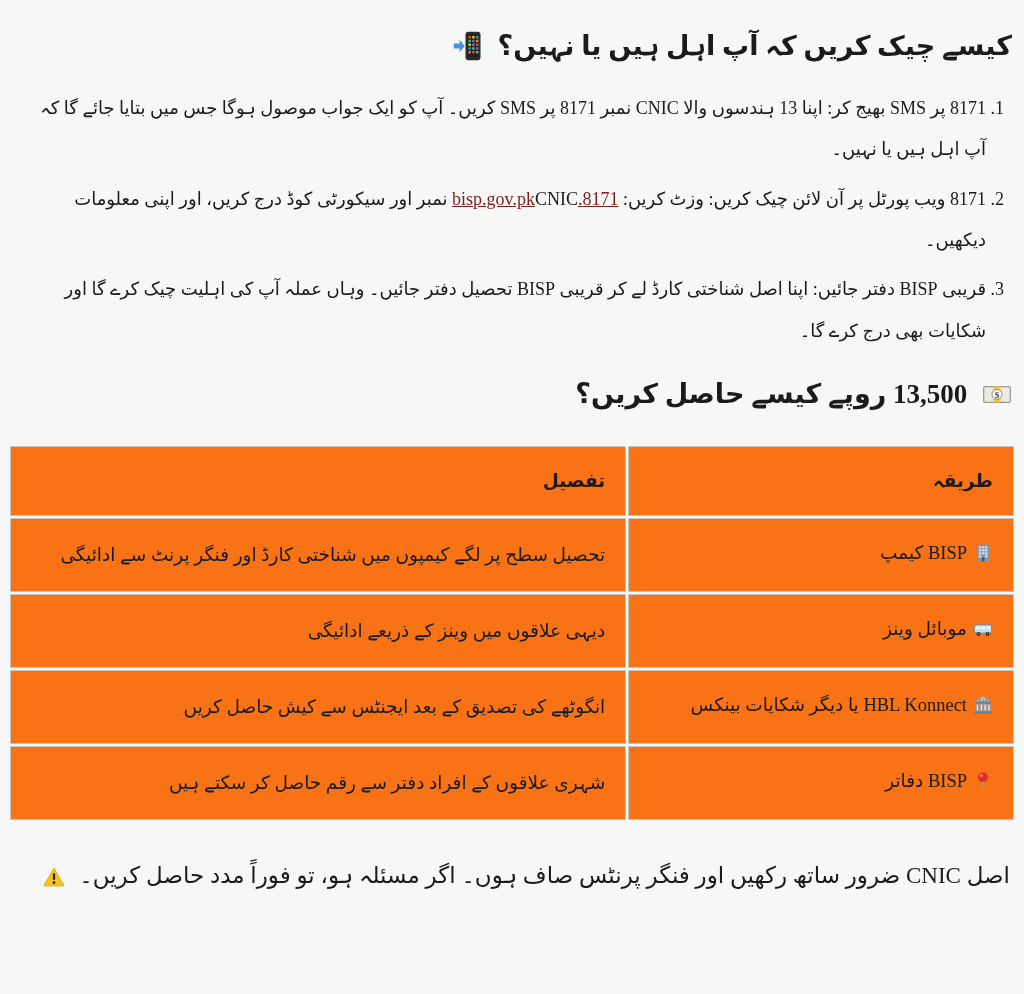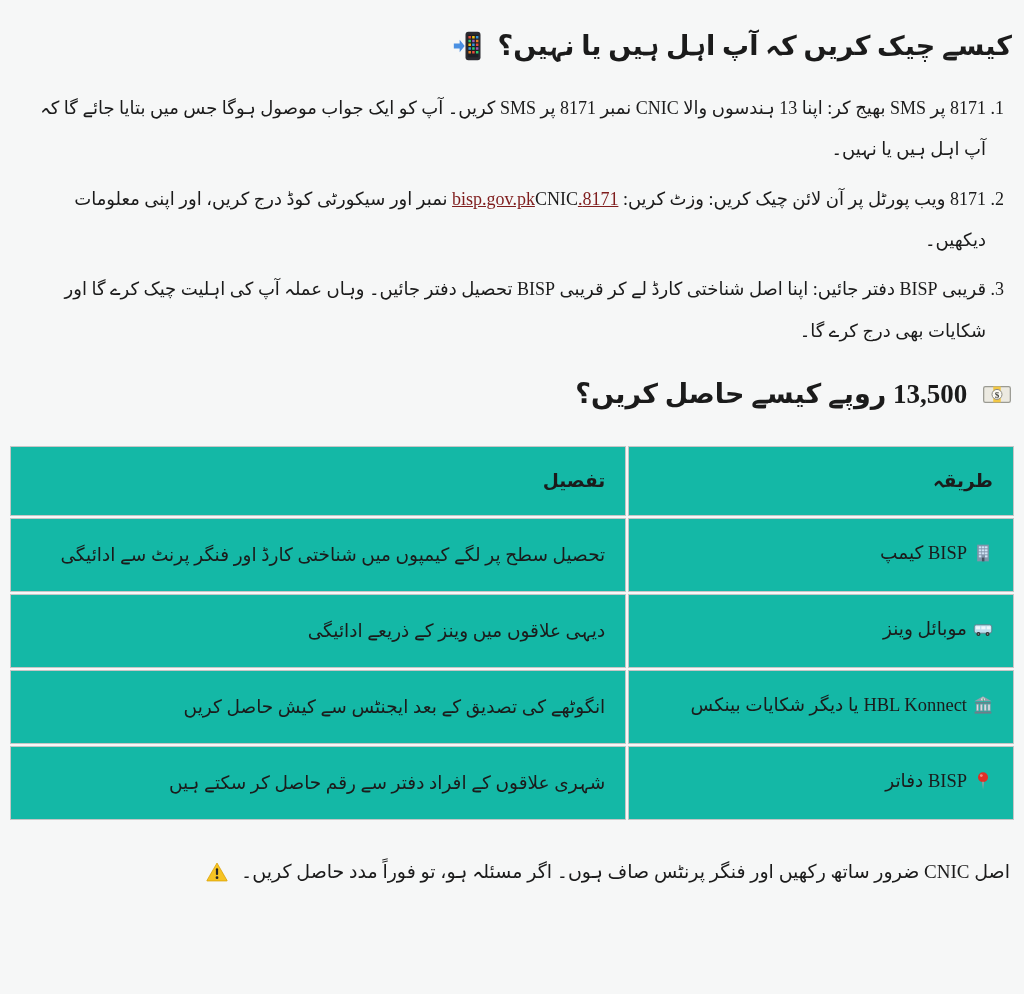--- a/index.html
+++ b/index.html
@@ -48,36 +48,36 @@
 
   
   table.methods {
     width: 100%;
     border-collapse: separate;
     border-spacing: 2px;
     margin-top: 22px;
   }
   table.methods th, table.methods td {
     border: 1px solid #c6c6c6;
-    background: #14b8a6;
+    background: #f97316;
     padding: 23px 20px;
     text-align: right;
     font-size: 18.5px;
     font-weight: 400;
     vertical-align: middle;
   }
   table.methods th { font-weight: 600; }
   td.method-cell, th.method-col { width: 38.5%; }
   .cell-icon { vertical-align: -4px; margin-left: 6px; }
 
   
   p.warning {
     margin: 32px 6px 0 0;
     text-align: right;
-    font-size: 19px;
+    font-size: 23px;
     line-height: 1.9;
   }
   p.warning .icon { vertical-align: -5px; margin-right: 8px; }
 
   .icon { display: inline-block; }
 </style>
 </head>
 <body>
 
 <main class="page">

